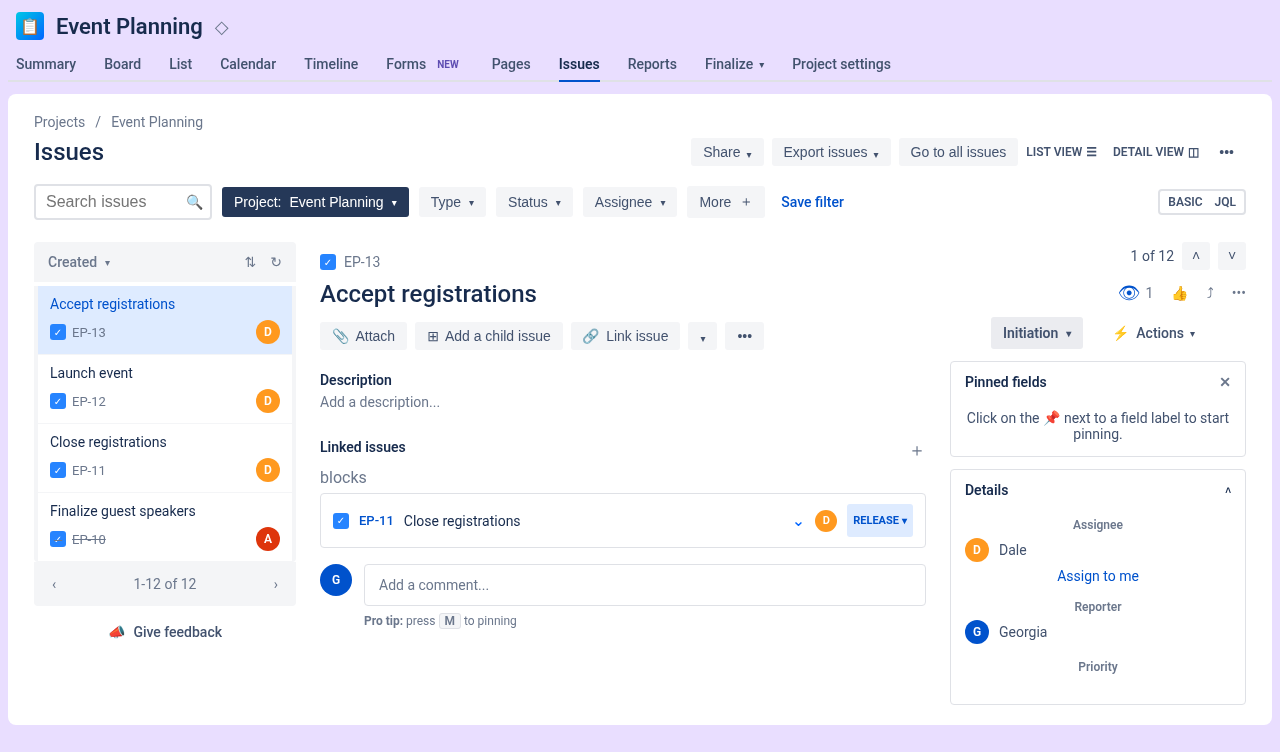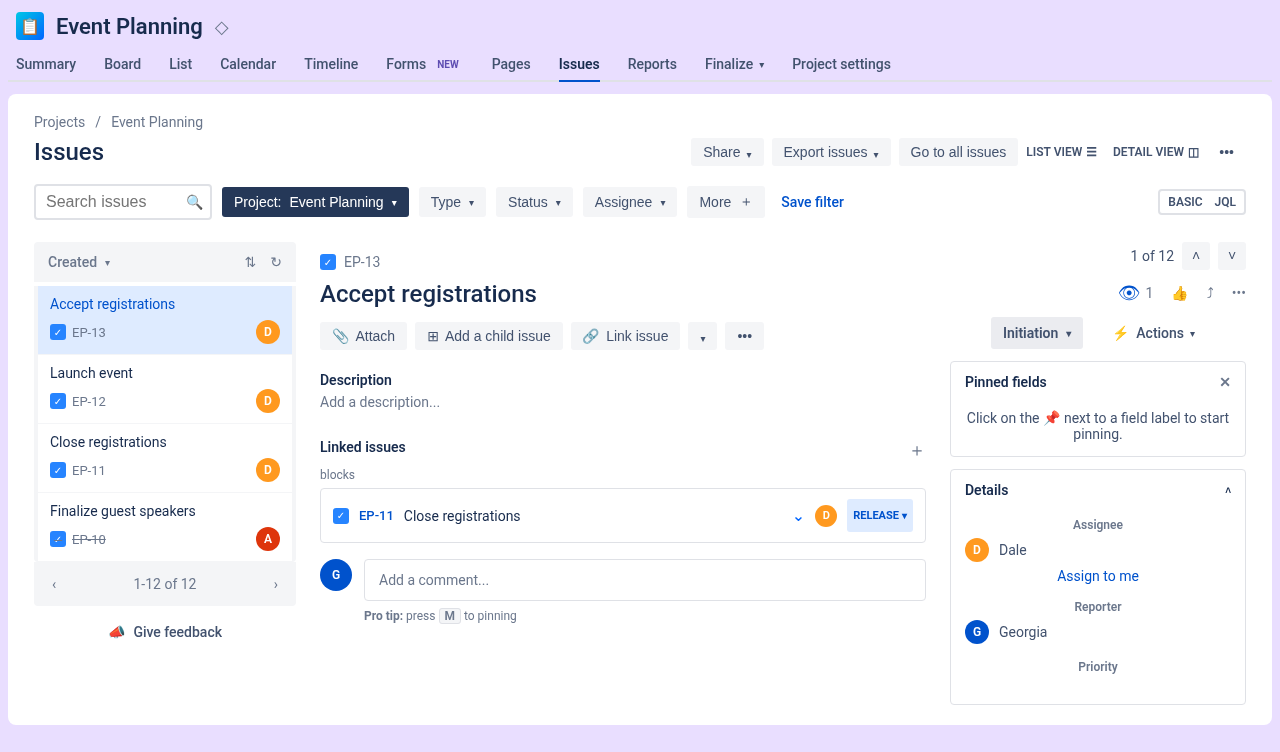--- a/index.html
+++ b/index.html
@@ -56,21 +56,21 @@
 .detail-center { flex: 1; min-width: 0; padding-top: 12px; }
 .detail-right { width: 296px; flex-shrink: 0; text-align: center; }
 .pager { display: flex; justify-content: flex-end; align-items: center; gap: 8px; color: #42526e; font-size: 14px; margin-bottom: 12px; }
 .pager-btn { width: 28px; height: 28px; background: #f4f5f7; border-radius: 3px; display: flex; align-items: center; justify-content: center; cursor: pointer; }
 .issue-key-top { display: flex; align-items: center; gap: 8px; color: #6b778c; font-size: 14px; margin-bottom: 10px; }
 .issue-main-title { font-size: 24px; font-weight: 500; margin-bottom: 14px; }
 .detail-actions { display: flex; gap: 8px; margin-bottom: 22px; }
 .section-label { font-weight: 600; font-size: 14px; color: #172b4d; margin-bottom: 6px; }
 .desc-placeholder { color: #6b778c; font-size: 14px; margin-bottom: 28px; cursor: text; }
 .linked-head { display: flex; justify-content: space-between; align-items: center; }
-.link-type { color: #6b778c; font-size: 12px; margin: 6px 0; }
+.link-type { color: #6b778c; font-size: 16px; margin: 6px 0; }
 .linked-card { border: 1px solid #dfe1e6; border-radius: 4px; padding: 10px 12px; display: flex; align-items: center; gap: 10px; margin-bottom: 12px; }
 .linked-key { color: #0052cc; font-size: 13px; font-weight: 500; }
 .linked-title { flex: 1; font-size: 14px; }
 .priority { color: #0065ff; font-size: 16px; }
 .status-chip { background: #deebff; color: #0052cc; font-size: 11px; font-weight: 700; padding: 10px 6px; border-radius: 3px; display: flex; align-items: center; gap: 3px; }
 .comment-box { display: flex; gap: 12px; margin-top: 16px; align-items: flex-start; }
 .comment-input { flex: 1; border: 1px solid #dfe1e6; border-radius: 4px; padding: 12px 14px; color: #6b778c; font-size: 14px; cursor: text; }
 .protip { font-size: 12px; color: #6b778c; margin-top: 8px; margin-left: 44px; }
 .protip .key { background: #f4f5f7; border: 1px solid #dfe1e6; border-radius: 3px; padding: 0 5px; font-weight: 600; }
 .watch-row { display: flex; align-items: center; gap: 18px; justify-content: flex-end; margin-bottom: 14px; color: #6b778c; }

